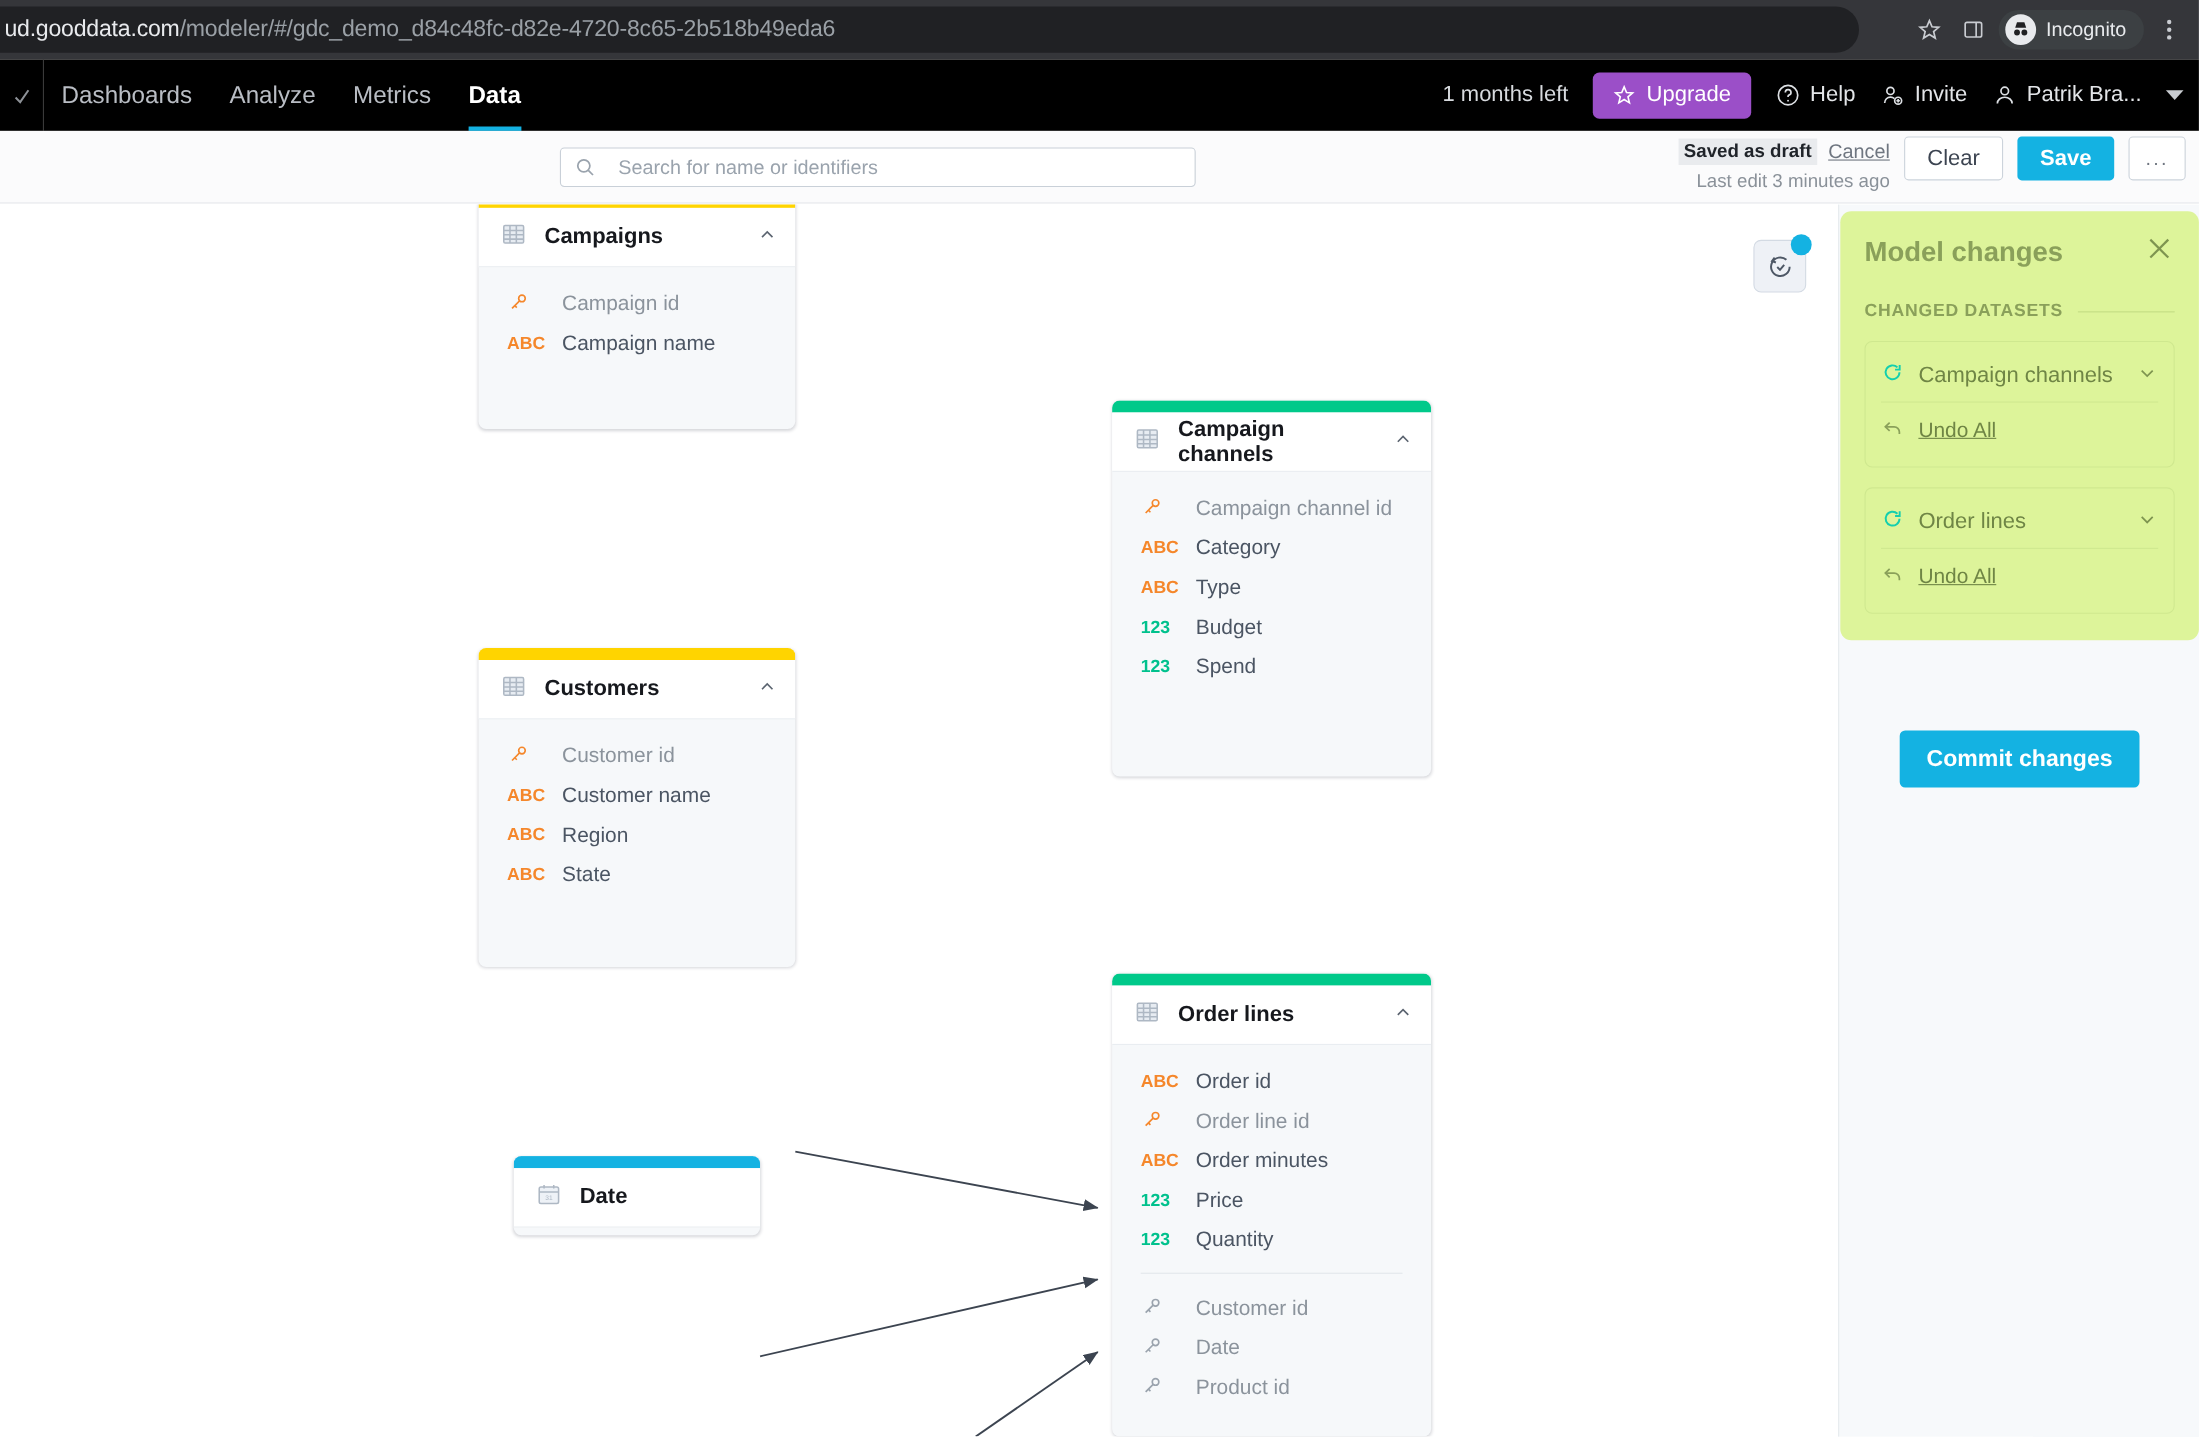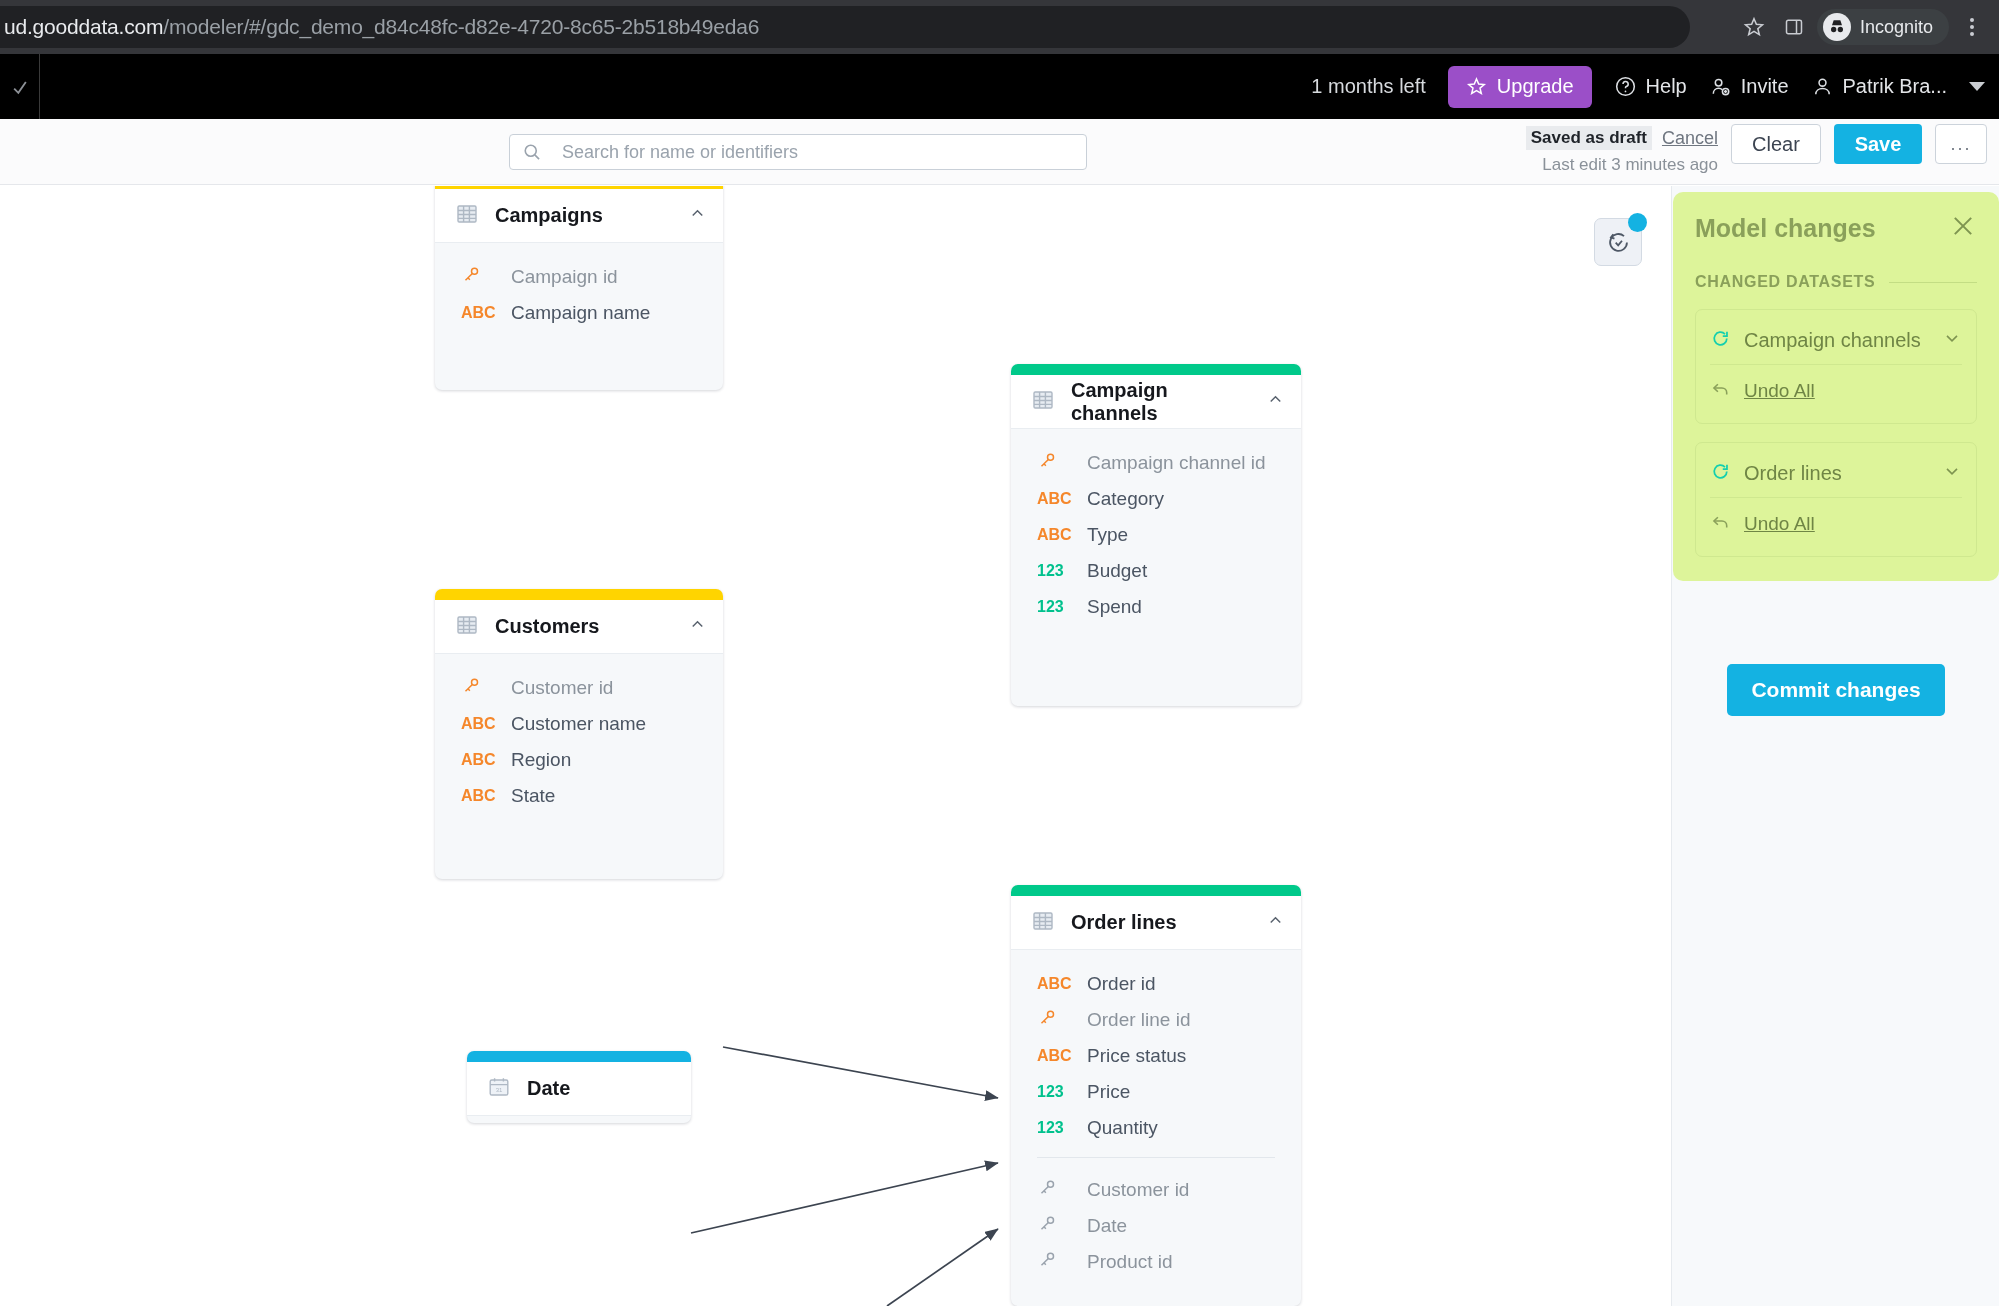--- a/index.html
+++ b/index.html
@@ -215,20 +215,26 @@
         <i></i>
       </div>
   </div>
 </div>
 
 <div class="app-header">
   <div class="logo-zone">
     <svg width="20" height="20" viewBox="0 0 24 24" fill="none" stroke="#8d9197" stroke-width="2.2">
       <polyline points="5,14 10,19 19,6"></polyline>
     </svg>
+  </div>
+  <div class="nav-items">
+    <div class="nav-item">Dashboards</div>
+    <div class="nav-item">Analyze</div>
+    <div class="nav-item">Metrics</div>
+    <div class="nav-item active">Data</div>
   </div>
   <div class="header-right">
     <span class="months-left">1 months left</span>
     <div class="upgrade-btn">
       <svg width="21" height="21" viewBox="0 0 24 24" fill="none" stroke="#fff" stroke-width="1.7">
         <polygon points="12,3.4 14.5,9.2 20.8,9.7 16,13.8 17.5,20 12,16.6 6.5,20 8,13.8 3.2,9.7 9.5,9.2"></polygon>
       </svg>
       <span>Upgrade</span>
     </div>
     <div class="hdr-link">
@@ -433,21 +439,21 @@
           <div class="field-row">
             <span class="ftype"><svg width="20" height="20" viewBox="0 0 24 24" fill="none" stroke="#f5872b" stroke-width="1.8">
                 <circle cx="16.2" cy="7.6" r="3.6"></circle>
                 <line x1="13.6" y1="10.2" x2="5.4" y2="18.4"></line>
                 <line x1="8.4" y1="15.4" x2="10.6" y2="17.6"></line>
               </svg></span>
             <span class="fname dim">Order line id</span>
           </div>
           <div class="field-row">
             <span class="ftype abc">ABC</span>
-            <span class="fname">Price status</span>
+            <span class="fname">Order minutes</span>
           </div>
           <div class="field-row">
             <span class="ftype num">123</span>
             <span class="fname">Price</span>
           </div>
           <div class="field-row">
             <span class="ftype num">123</span>
             <span class="fname">Quantity</span>
           </div>
           <div class="fdivider"></div>

